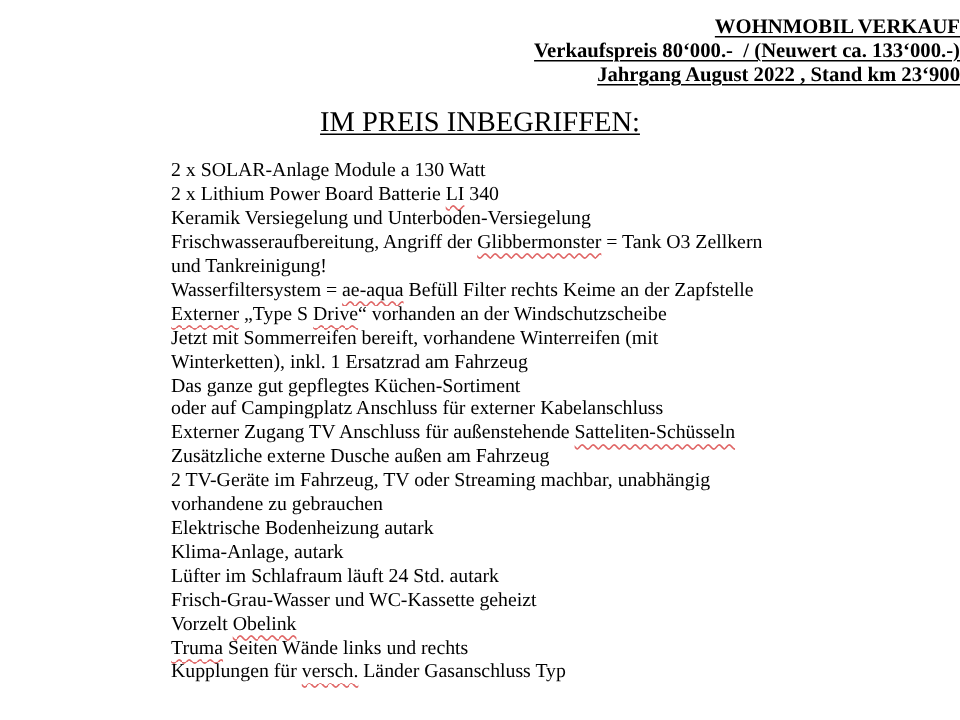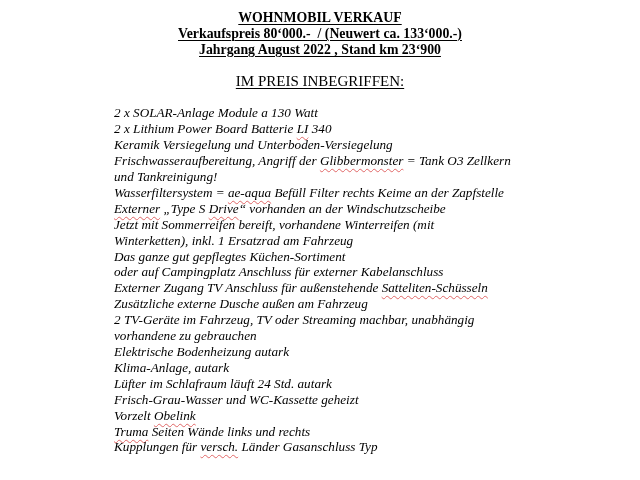--- a/index.html
+++ b/index.html
@@ -25,32 +25,32 @@
     font-size: 13.8px;
     line-height: 15.9px;
   }
   .hline {
     text-align: center;
     white-space: pre;
     text-decoration: underline;
     text-underline-offset: 2px;
     text-decoration-thickness: 1.2px;
   }
-  .bold { font-weight: bold; }
+  .bold { font-weight: bold; text-align: right; }
   .subheading {
     margin-top: 15.9px;
     margin-bottom: 15.9px;
-    font-size: 15px;
+    font-size: 19px;
     font-weight: normal;
   }
   .body-text {
     padding-left: 114px;
     padding-right: 16px;
   }
-  .line { white-space: pre; font-style: italic; }
+  .line { white-space: pre; }
   .misspelled {
     text-decoration-line: underline;
     text-decoration-style: wavy;
     text-decoration-color: var(--squiggle-color, #e06666);
     text-decoration-thickness: 1px;
     text-underline-offset: 2.5px;
     text-decoration-skip-ink: none;
   }
 </style>
 </head>

